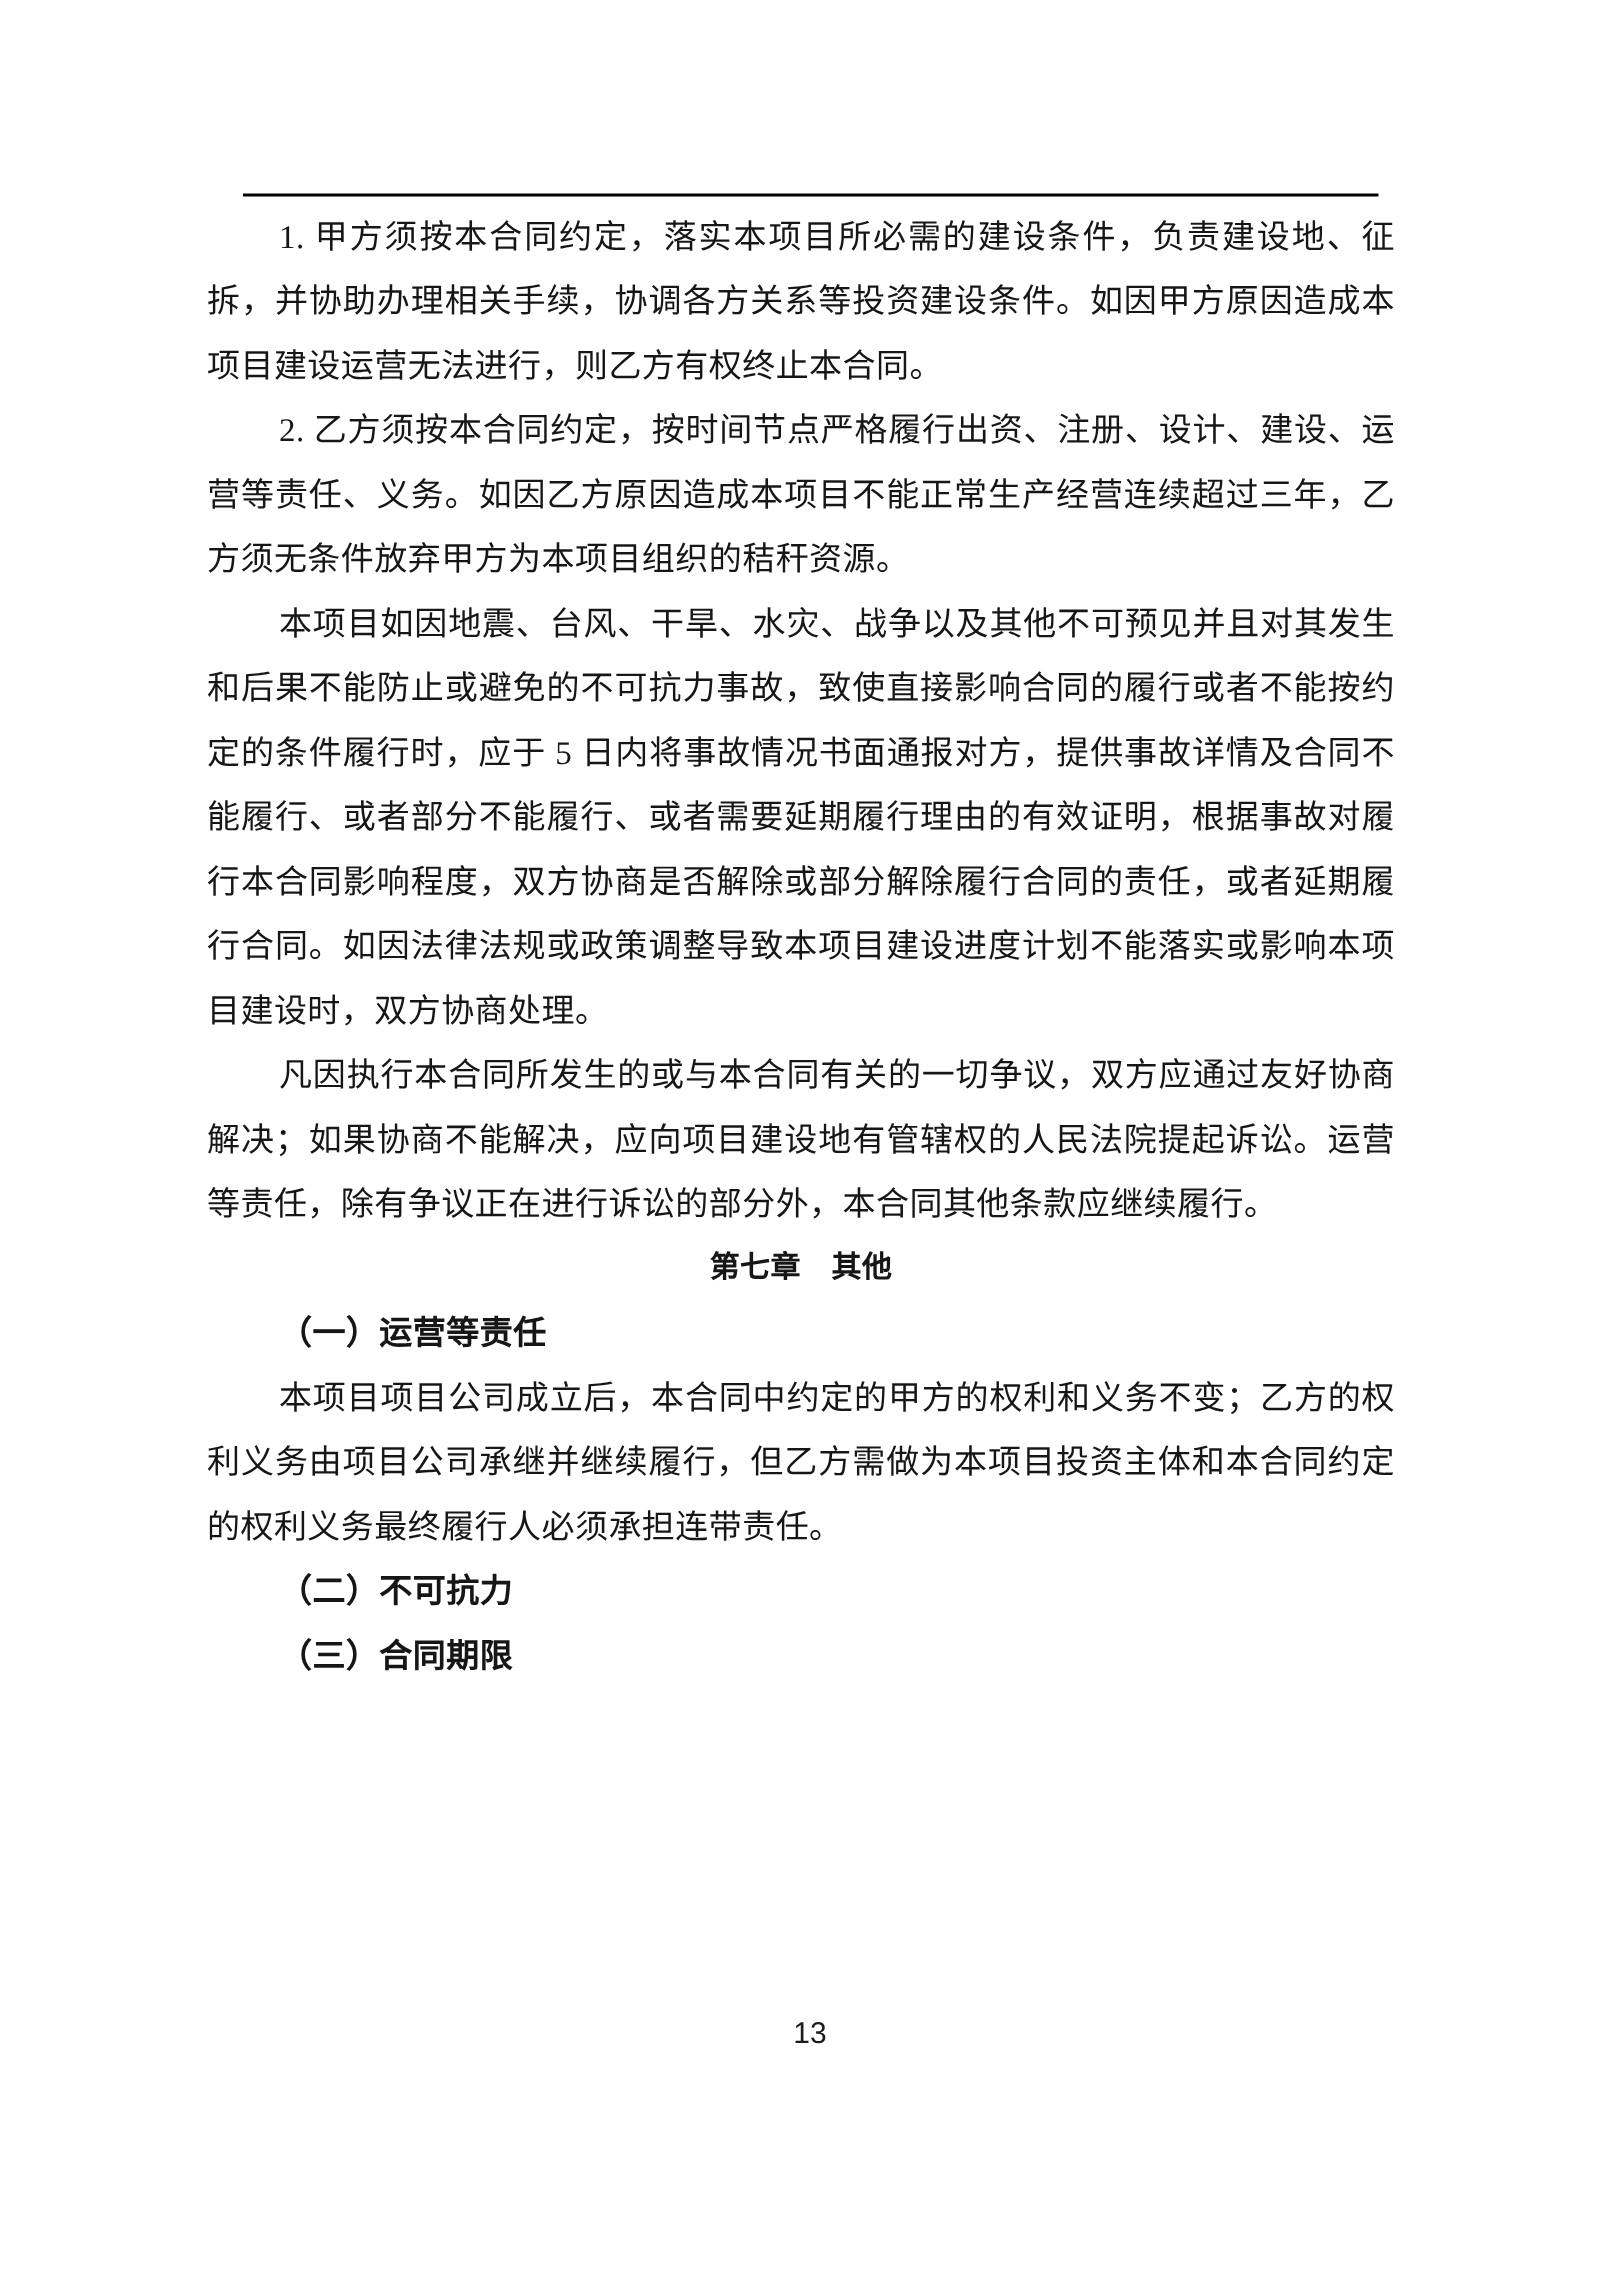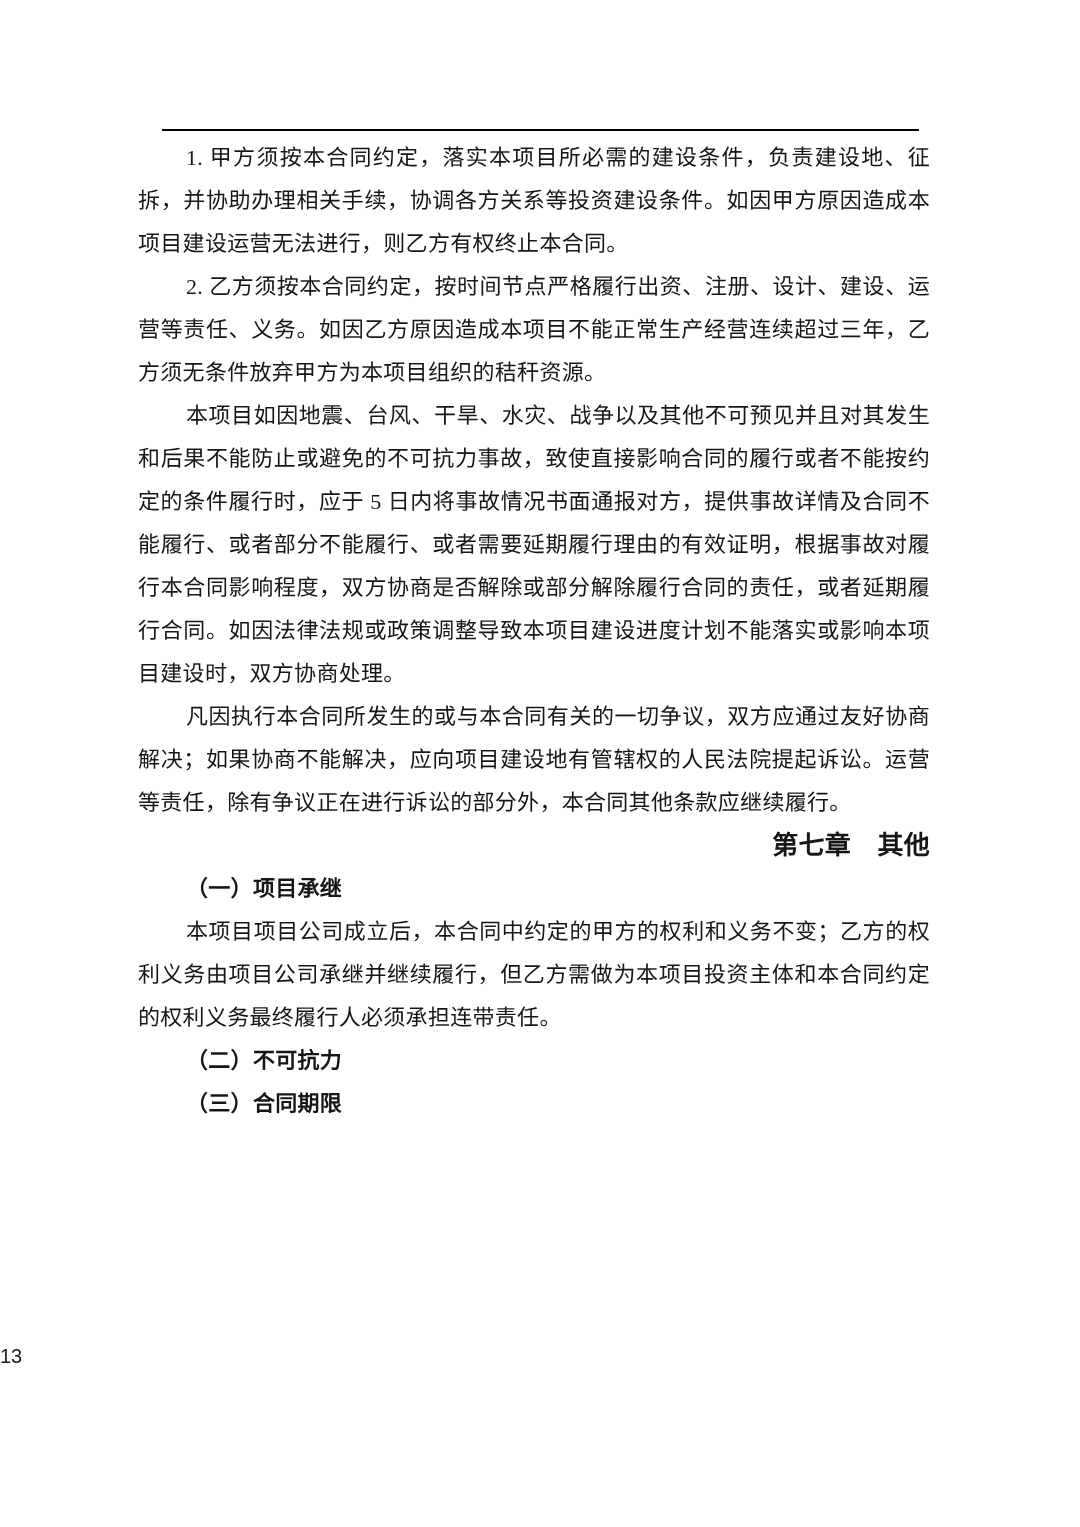--- a/index.html
+++ b/index.html
@@ -43,49 +43,50 @@
     margin: 0;
   }
   .para {
     text-indent: 48px;
   }
   .heading {
     text-indent: 48px;
     font-weight: bold;
   }
   .chapter {
-    text-align: right;
+    text-align: center;
     text-indent: 0;
     font-weight: bold;
-    font-size: 26px;
+    font-size: 20px;
   }
   .footer {
     position: absolute;
     top: 1345px;
     left: 0;
     width: 100%;
+    text-align: center;
     font-family: "Liberation Sans", "DejaVu Sans", sans-serif;
     font-size: 20px;
     color: #1c1c1c;
   }
 </style>
 </head>
 <body>
 
 <div class="page">
 
   <div class="top-rule"></div>
 
   <div class="content">
     <p class="para">1. 甲方须按本合同约定，落实本项目所必需的建设条件，负责建设地、征拆，并协助办理相关手续，协调各方关系等投资建设条件。如因甲方原因造成本项目建设运营无法进行，则乙方有权终止本合同。</p>
     <p class="para">2. 乙方须按本合同约定，按时间节点严格履行出资、注册、设计、建设、运营等责任、义务。如因乙方原因造成本项目不能正常生产经营连续超过三年，乙方须无条件放弃甲方为本项目组织的秸秆资源。</p>
     <p class="para">本项目如因地震、台风、干旱、水灾、战争以及其他不可预见并且对其发生和后果不能防止或避免的不可抗力事故，致使直接影响合同的履行或者不能按约定的条件履行时，应于 5 日内将事故情况书面通报对方，提供事故详情及合同不能履行、或者部分不能履行、或者需要延期履行理由的有效证明，根据事故对履行本合同影响程度，双方协商是否解除或部分解除履行合同的责任，或者延期履行合同。如因法律法规或政策调整导致本项目建设进度计划不能落实或影响本项目建设时，双方协商处理。</p>
     <p class="para">凡因执行本合同所发生的或与本合同有关的一切争议，双方应通过友好协商解决；如果协商不能解决，应向项目建设地有管辖权的人民法院提起诉讼。运营等责任，除有争议正在进行诉讼的部分外，本合同其他条款应继续履行。</p>
     <p class="chapter">第七章　其他</p>
-    <p class="heading">（一）项目承继</p>
+    <p class="heading">（一）运营等责任</p>
     <p class="para">本项目项目公司成立后，本合同中约定的甲方的权利和义务不变；乙方的权利义务由项目公司承继并继续履行，但乙方需做为本项目投资主体和本合同约定的权利义务最终履行人必须承担连带责任。</p>
     <p class="heading">（二）不可抗力</p>
     <p class="heading">（三）合同期限</p>
   </div>
 
   <div class="footer">13</div>
 
 </div>
 
 </body></html>

